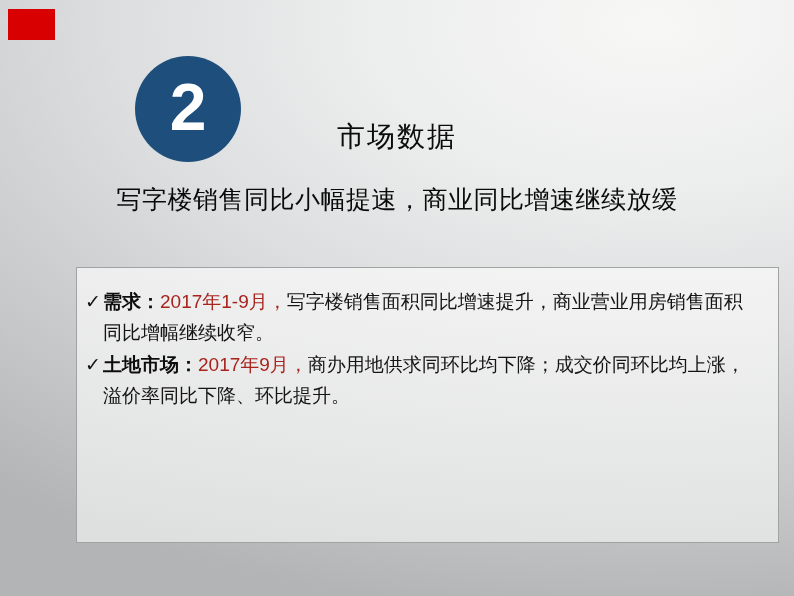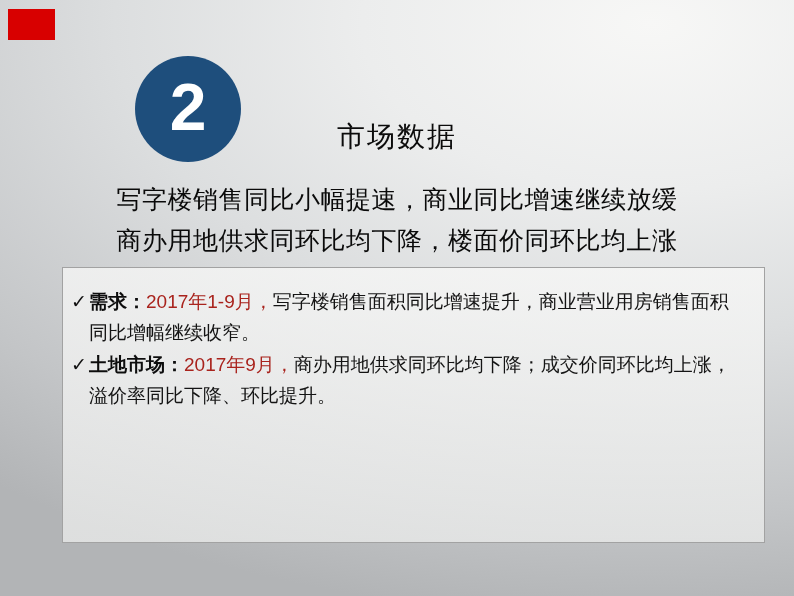--- a/index.html
+++ b/index.html
@@ -54,21 +54,21 @@
     width: 100%;
     text-align: center;
     font-size: 25px;
     font-weight: normal;
     color: #0a0a0a;
     line-height: 41px;
     letter-spacing: 0.5px;
   }
   .content-box {
     position: absolute;
-    left: 62px; top: 267px;
+    left: 76px; top: 267px;
     width: 703px; height: 276px;
     box-sizing: border-box;
     border: 1px solid #a2a2a2;
     background: linear-gradient(180deg, rgba(248,248,247,0.75), rgba(236,237,236,0.75));
     padding: 18px 26px 0 8px;
   }
   .bullet {
     margin: 0 0 1px 0;
     font-size: 19px;
     line-height: 31px;
@@ -99,21 +99,20 @@
   <div class="corner-accent"></div>
 
   <div class="num-circle">
     <span class="num">2</span>
   </div>
 
   <div class="page-title">市场数据</div>
 
   <div class="subtitle">
     <div>写字楼销售同比小幅提速，商业同比增速继续放缓</div>
-    <div>商办用地供求同环比均下降，楼面价同环比均上涨</div>
   </div>
 
   <div class="content-box">
     <div id="bullet-list">
         <p class="bullet"><span class="check">✓</span><span class="seg-label">需求：</span><span class="seg-red">2017年1-9月，</span><span class="seg-text">写字楼销售面积同比增速提升，商业营业用房销售面积同比增幅继续收窄。</span></p>
         <p class="bullet"><span class="check">✓</span><span class="seg-label">土地市场：</span><span class="seg-red">2017年9月，</span><span class="seg-text">商办用地供求同环比均下降；成交价同环比均上涨，溢价率同比下降、环比提升。</span></p>
       </div>
   </div>
 
 </div>

